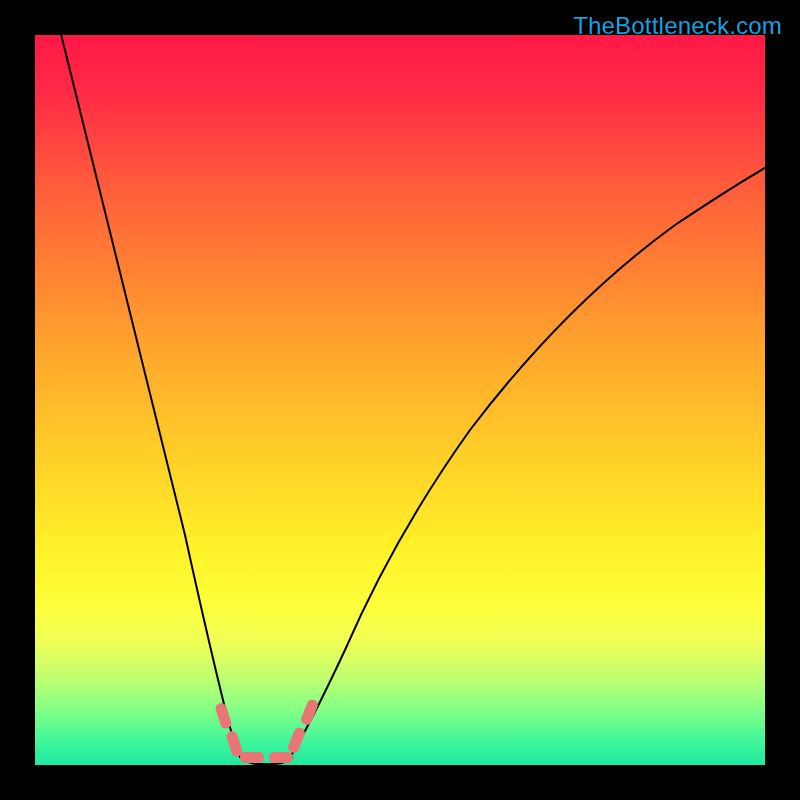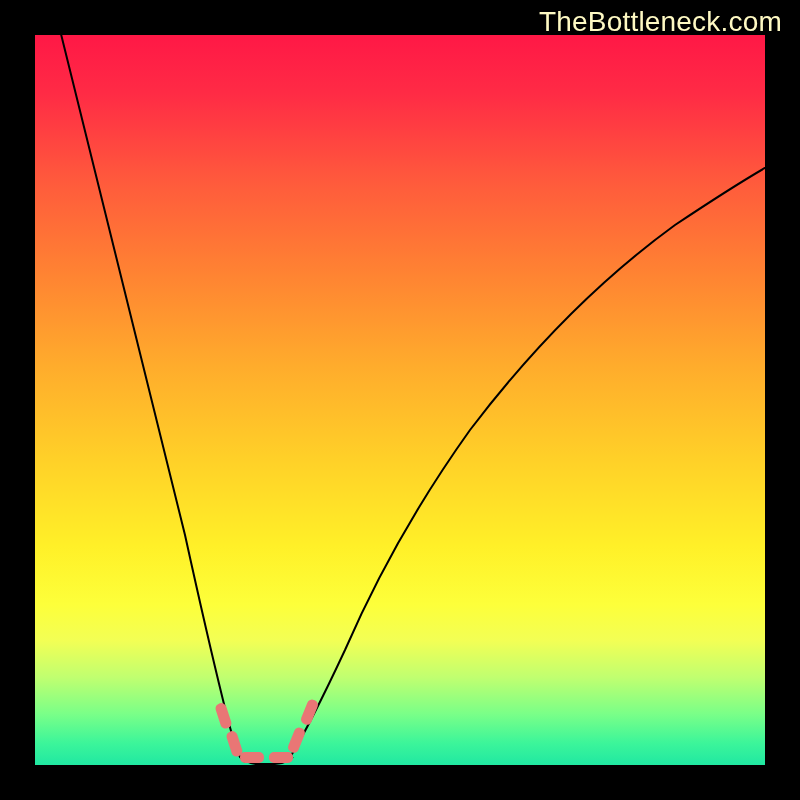--- a/index.html
+++ b/index.html
@@ -29,24 +29,24 @@
       #f2ff55 83%,
       #c0ff70 88%,
       #7aff88 93%,
       #3cf59a 97%,
       #20e8a2 100%
     );
     overflow: hidden;
   }
   .watermark {
     position: absolute;
-    top: 6px;
+    top: 12px;
     right: 18px;
-    color: #fef9c3;
-    font-size: 28px;
+    color: #0ea5e9;
+    font-size: 24px;
     font-weight: 400;
     letter-spacing: 0.2px;
     z-index: 10;
   }
   svg.curve {
     position: absolute;
     left: 0;
     top: 0;
     width: 730px;
     height: 730px;

